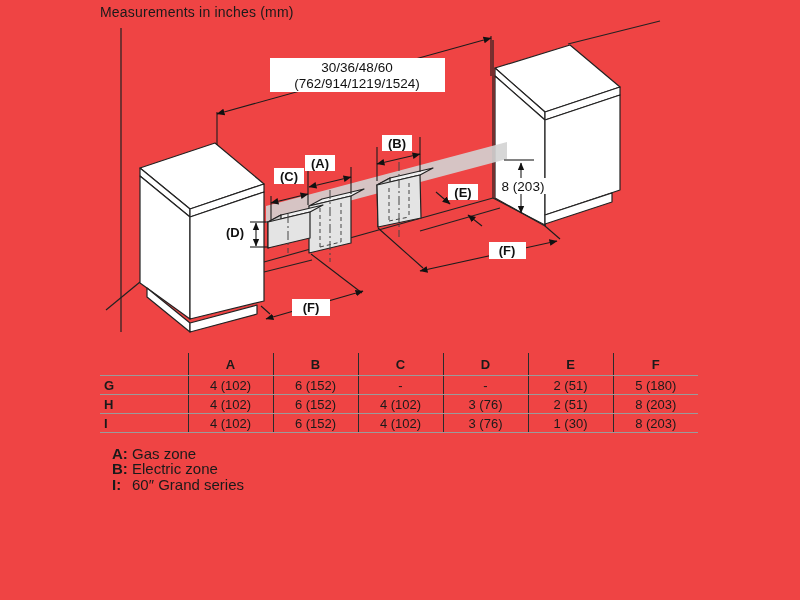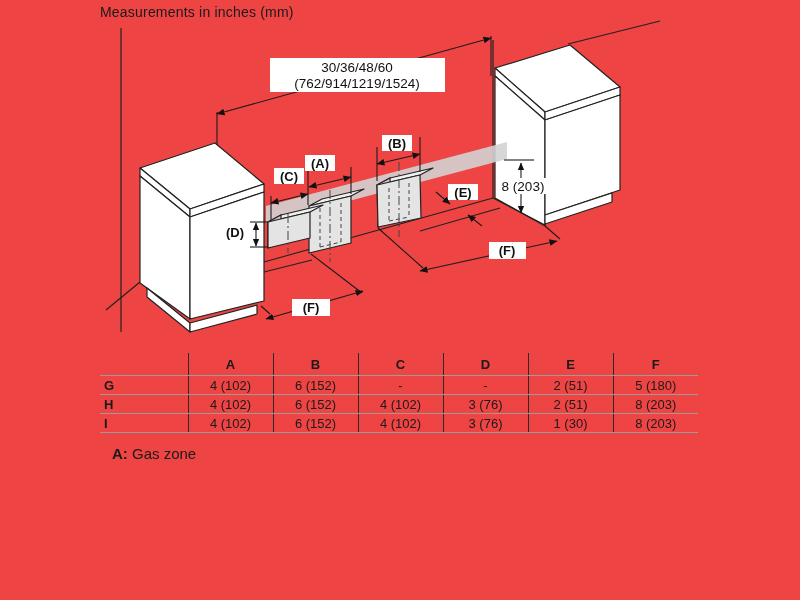--- a/index.html
+++ b/index.html
@@ -217,15 +217,17 @@
         <td class="vline">4 (102)</td>
         <td class="vline">3 (76)</td>
         <td class="vline">1 (30)</td>
         <td class="vline">8 (203)</td>
       </tr>
     </tbody>
   </table>
 
   <div class="legend">
     <div class="row"><span class="key">A:</span><span>Gas zone</span></div>
+    <div class="row"><span class="key">B:</span><span>Electric zone</span></div>
+    <div class="row"><span class="key">I:</span><span>60″ Grand series</span></div>
   </div>
 
 </div>
 
 </body></html>

